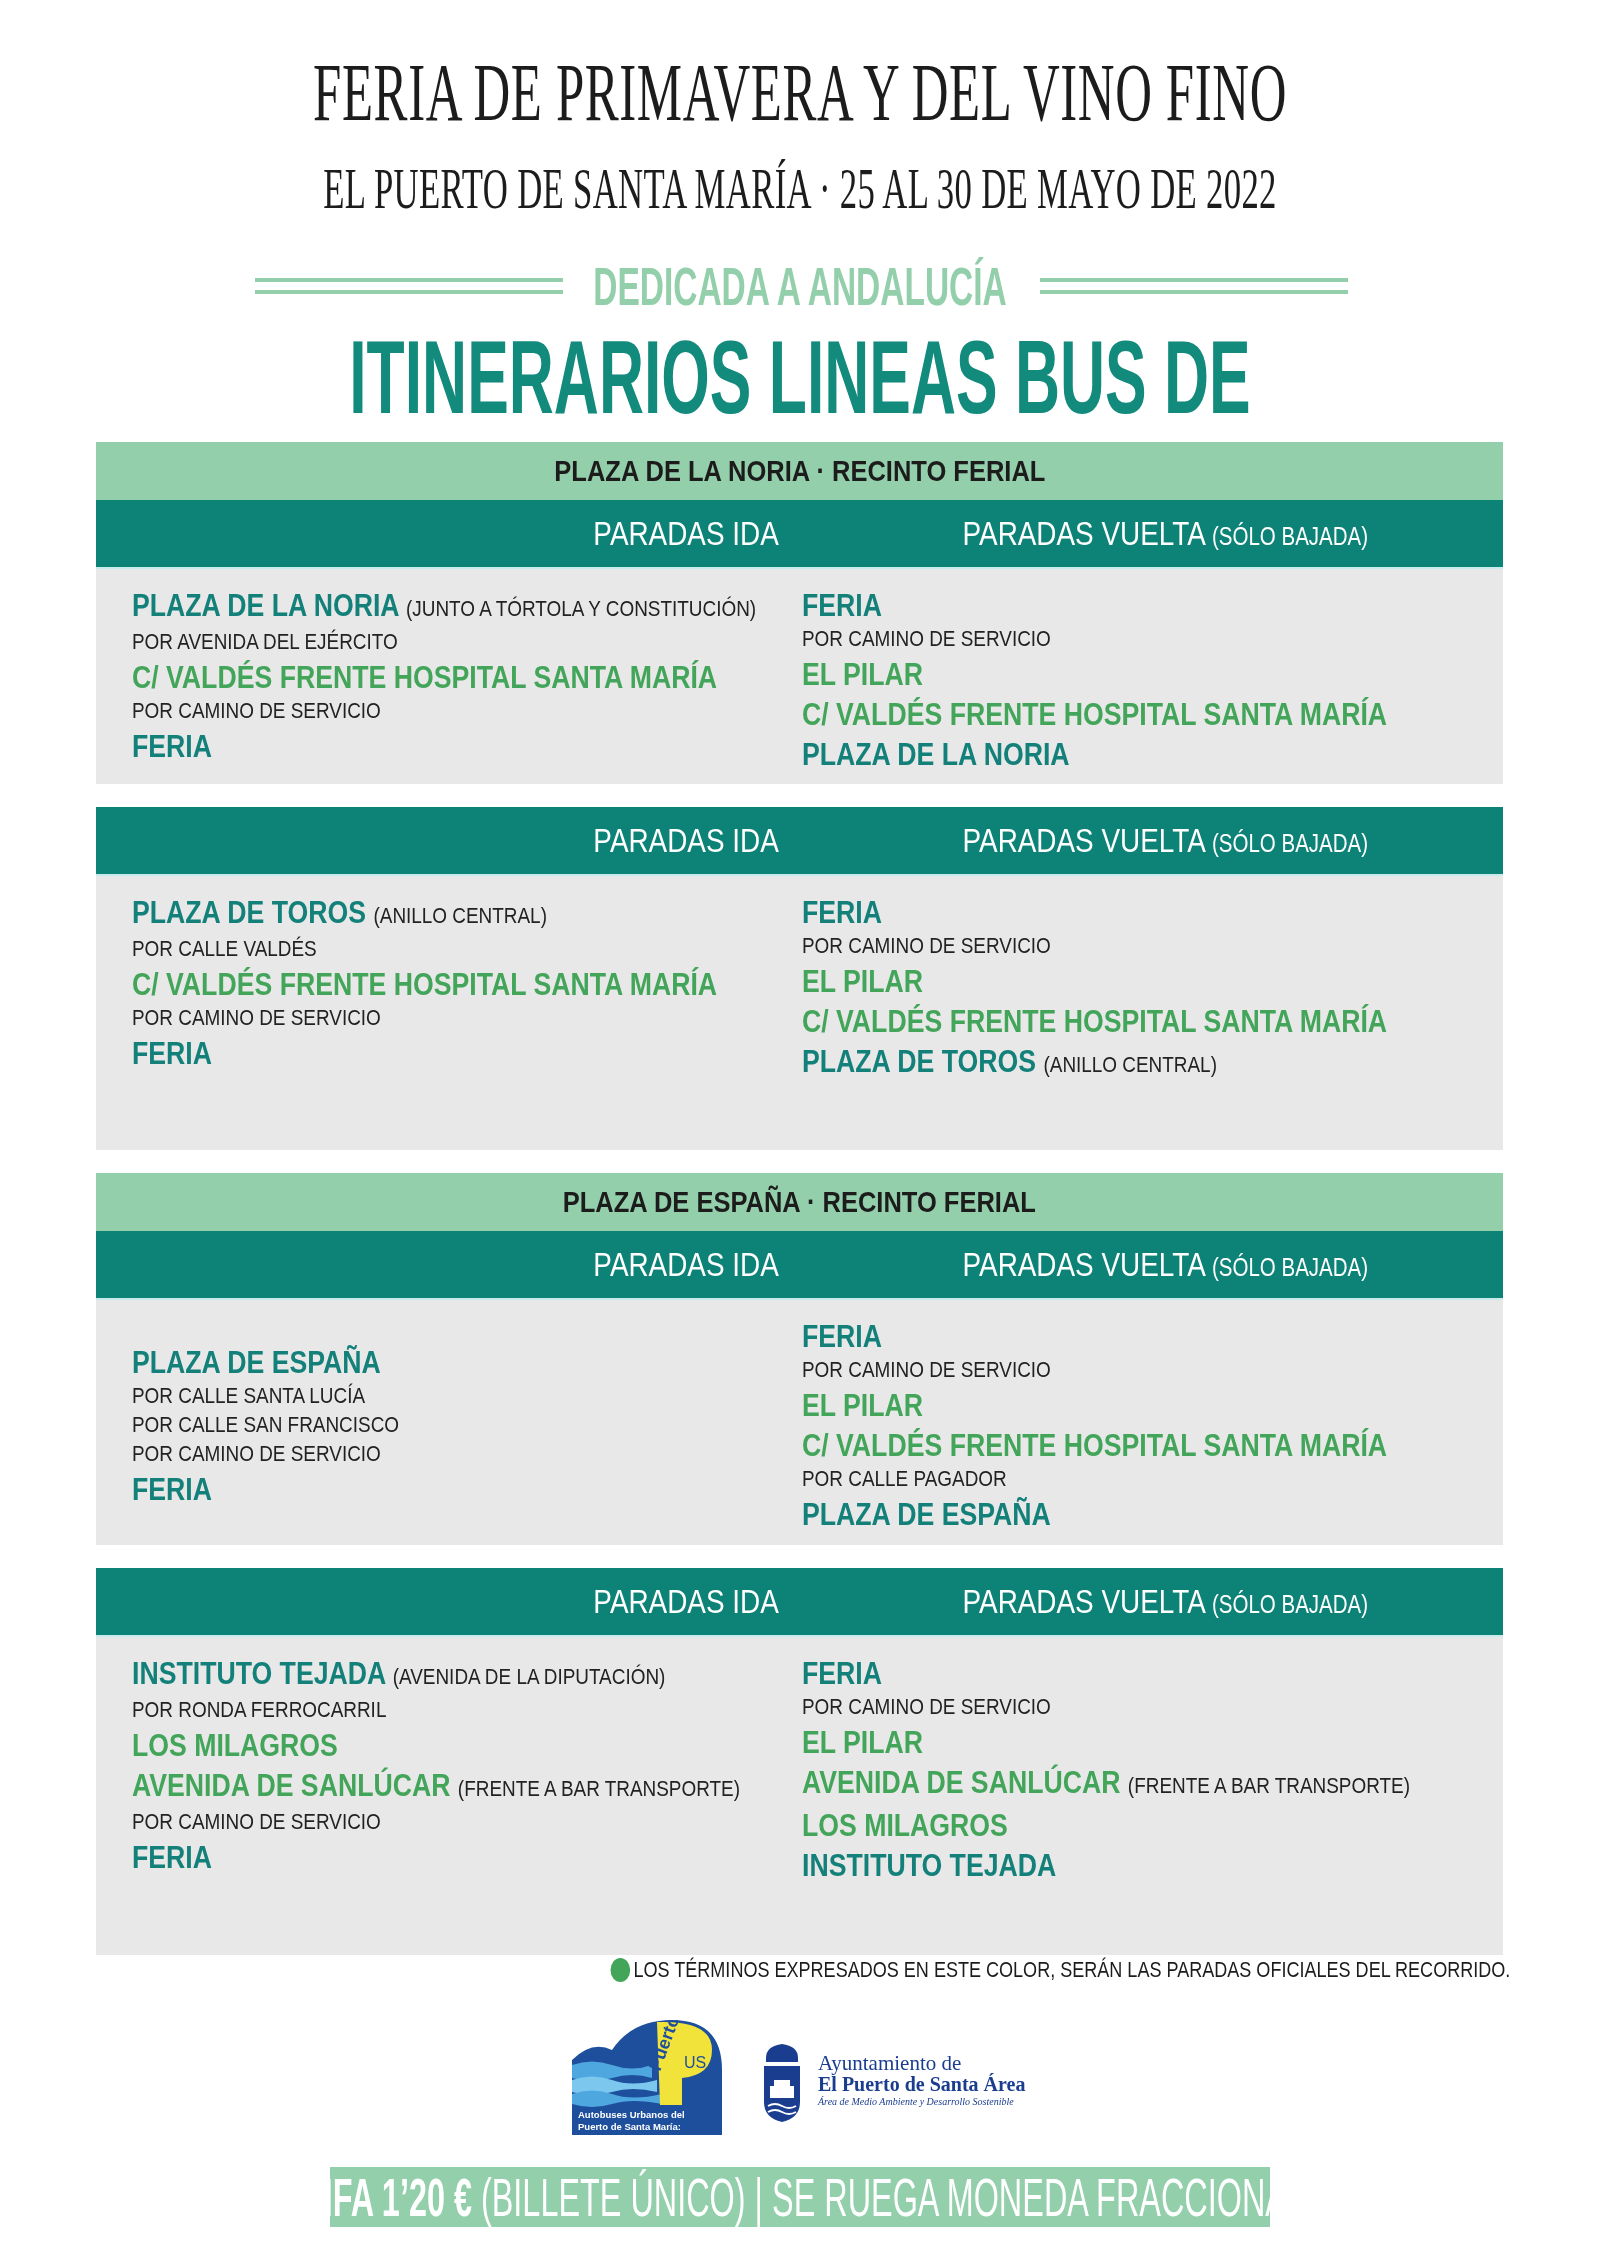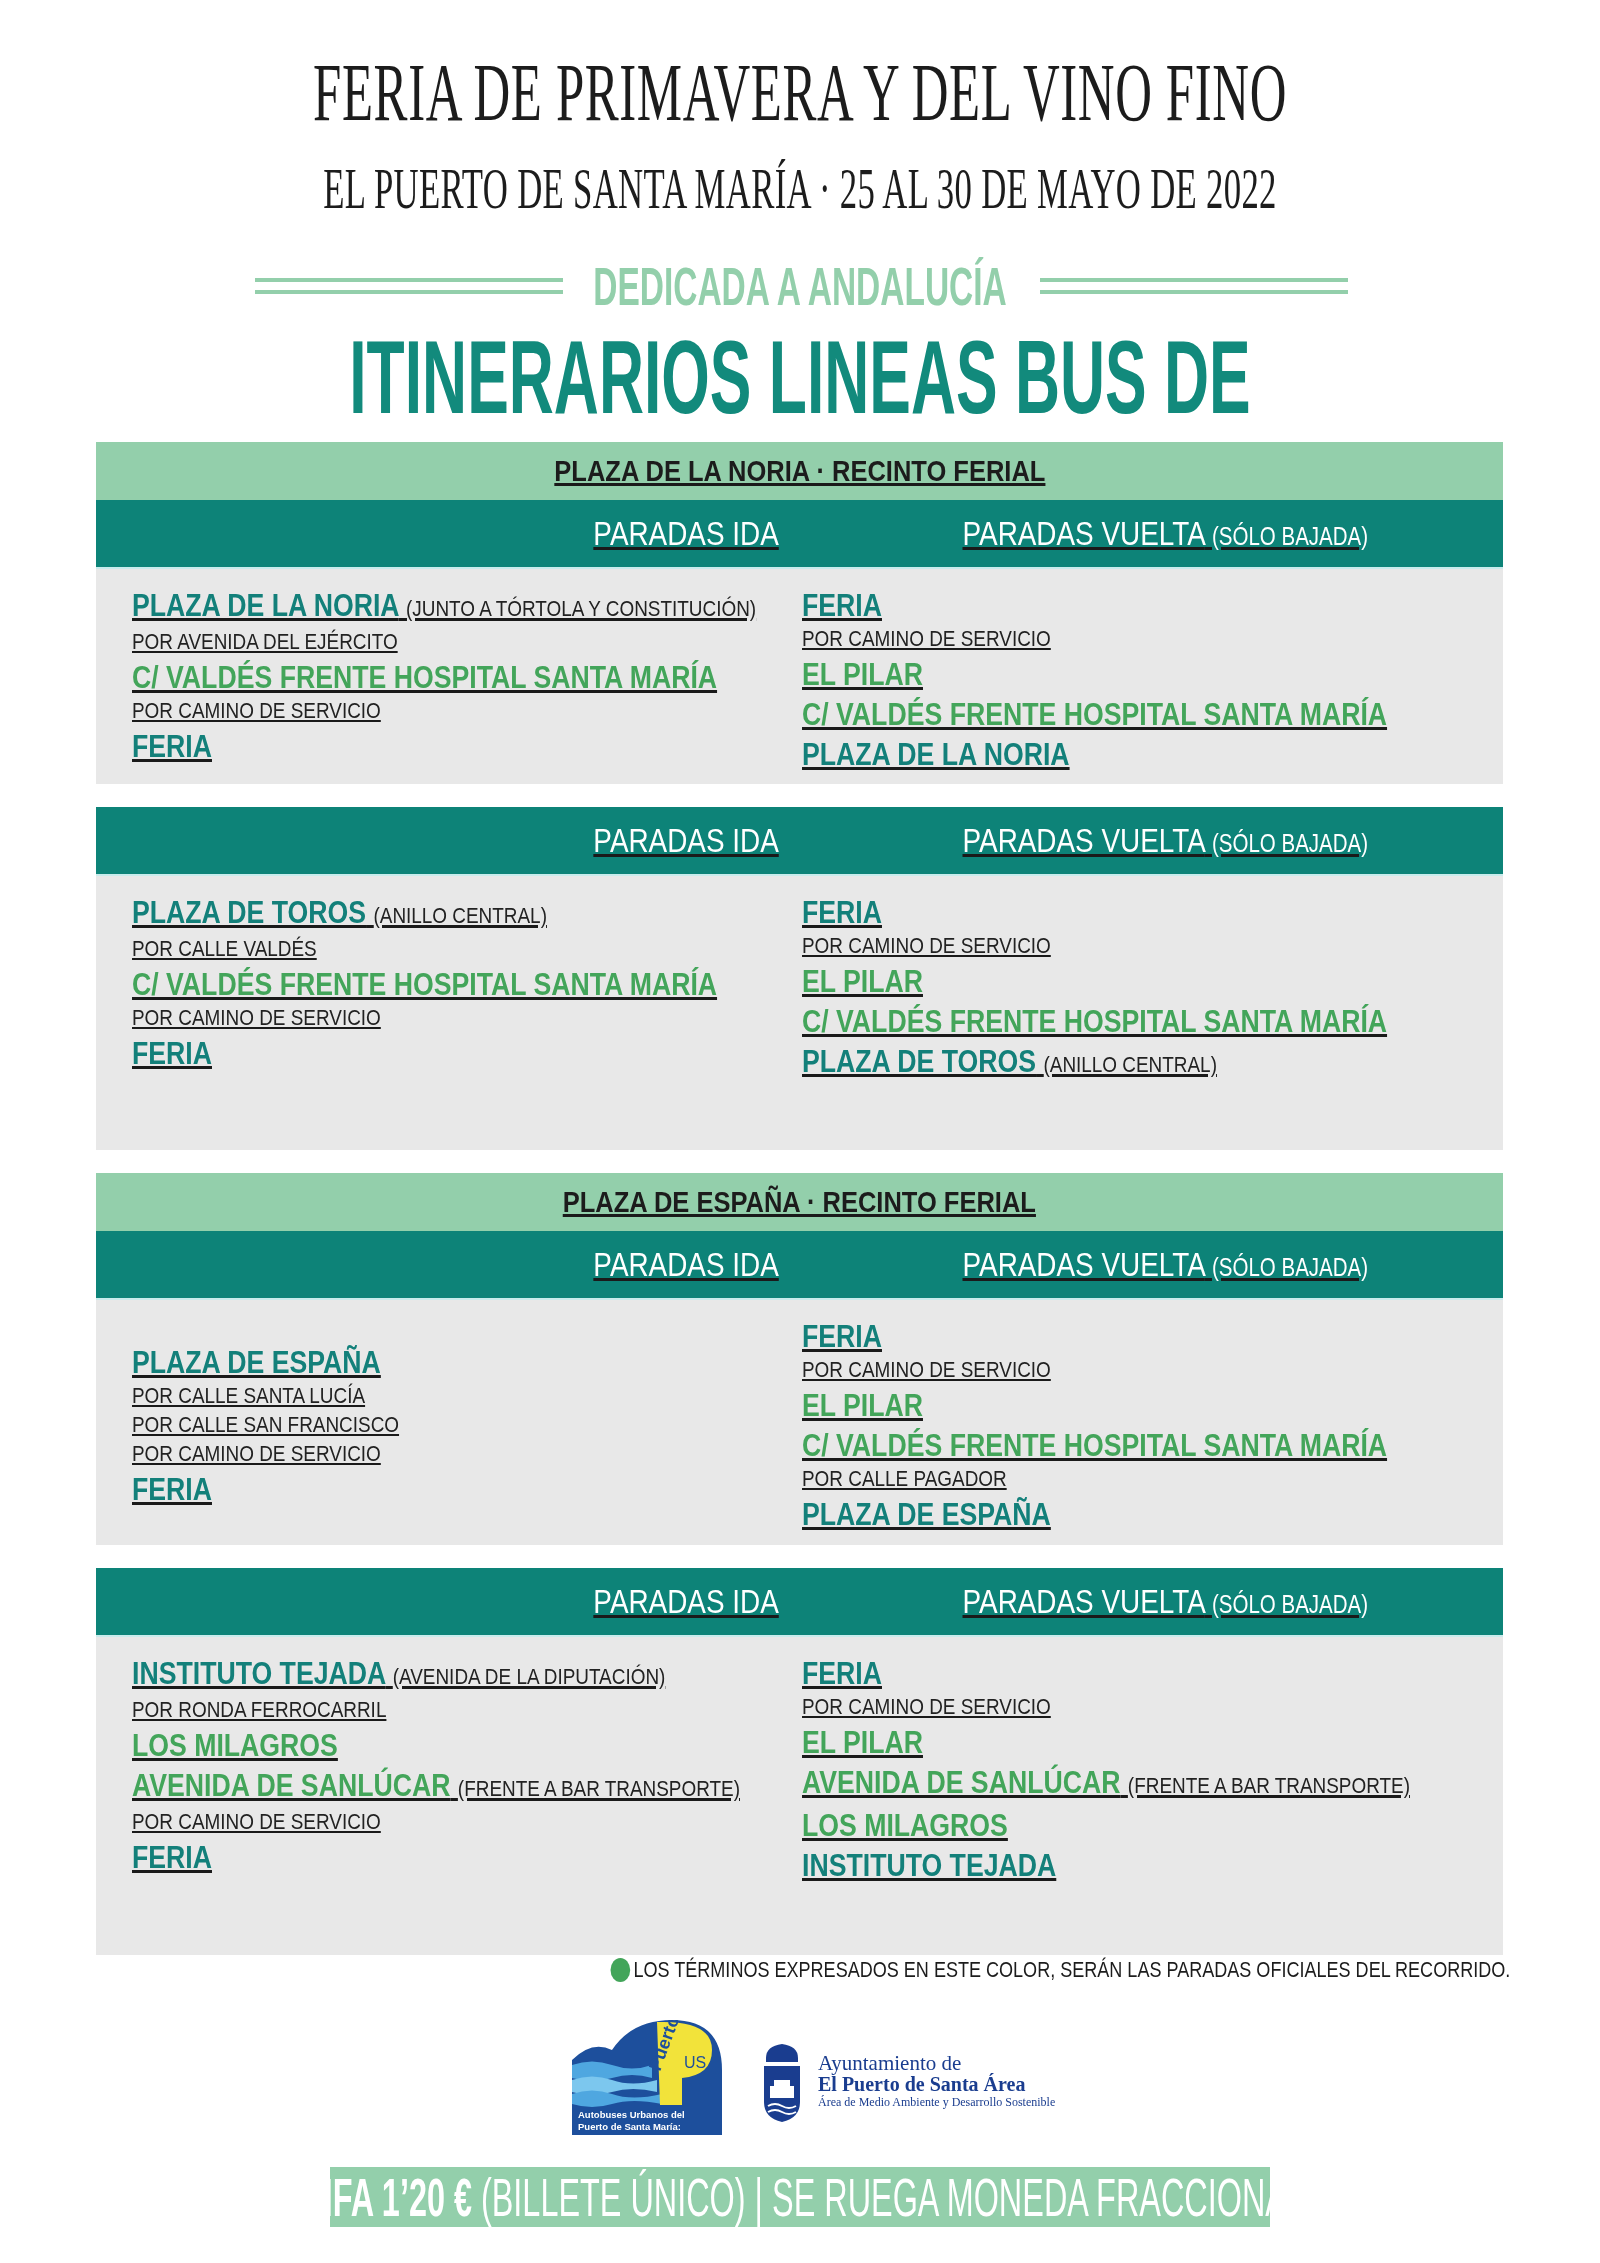--- a/index.html
+++ b/index.html
@@ -30,21 +30,21 @@
       font-family: "Liberation Sans", sans-serif; font-weight: bold; font-size: 54px; line-height: 56px;
       color: #93cfab; transform: scaleX(0.62); transform-origin: center;
     }
     .main-heading {
       position: absolute; left: 0; width: 1600px; top: 322px; text-align: center;
       font-family: "Liberation Sans", sans-serif; font-weight: bold; font-size: 104px; line-height: 110px;
       color: #128a7c; transform: scaleX(0.60); transform-origin: center;
     }
 
     .route {
-      position: absolute; left: 96px; width: 1407px; background: #e8e8e8; text-decoration: underline;
+      position: absolute; left: 96px; width: 1407px; background: #e8e8e8;
     }
     .route-head {
       height: 58px; background: #93cfab; display: flex; align-items: center; justify-content: center;
       font-family: "Liberation Sans", sans-serif; font-weight: bold; font-size: 30px; color: #1c1c1c;
     }
     .route-head span { display: inline-block; transform: scaleX(0.85); }
     .dir-bar {
       height: 69px; background: #0d8378; display: flex; border-bottom: 2px solid #c8ecec;
     }
     .dir-col {
@@ -74,21 +74,21 @@
     }
     .legend .inner { display: flex; align-items: center; transform: scaleX(0.82); transform-origin: right center; white-space: nowrap; }
     .legend-dot { width: 24px; height: 24px; border-radius: 50%; background: #43a55a; margin-right: 4px; flex: none; }
 
     .logo-bus { position: absolute; left: 572px; top: 2020px; width: 150px; height: 115px; }
     .logo-ayto { position: absolute; left: 760px; top: 2040px; width: 290px; height: 85px; }
     .ayto-shield { position: absolute; left: 0; top: 0; width: 44px; height: 85px; }
     .ayto-text { position: absolute; left: 58px; top: 14px; }
     .ayto-l1 { font-family: "Liberation Serif", serif; font-size: 21px; color: #1a3d8f; line-height: 18px; }
     .ayto-l2 { font-family: "Liberation Serif", serif; font-weight: bold; font-size: 20px; color: #1a3d8f; line-height: 24px; white-space: nowrap; }
-    .ayto-l3 { font-family: "Liberation Serif", serif; font-size: 12px; color: #1a3d8f; line-height: 12px; white-space: nowrap; }
+    .ayto-l3 { font-family: "Liberation Serif", serif; font-size: 10px; color: #1a3d8f; line-height: 12px; white-space: nowrap; font-style: italic; }
 
     .fare {
       position: absolute; left: 330px; top: 2167px; width: 940px; height: 60px; background: #93cfab;
       display: flex; align-items: center; justify-content: center; overflow: hidden;
     }
     .fare .inner { transform: scaleX(0.60); white-space: nowrap; color: #ffffff; font-size: 54px; font-family: "Liberation Sans", sans-serif; }
     .fare .bold { font-weight: bold; }
   </style>
 </head>
 <body>

